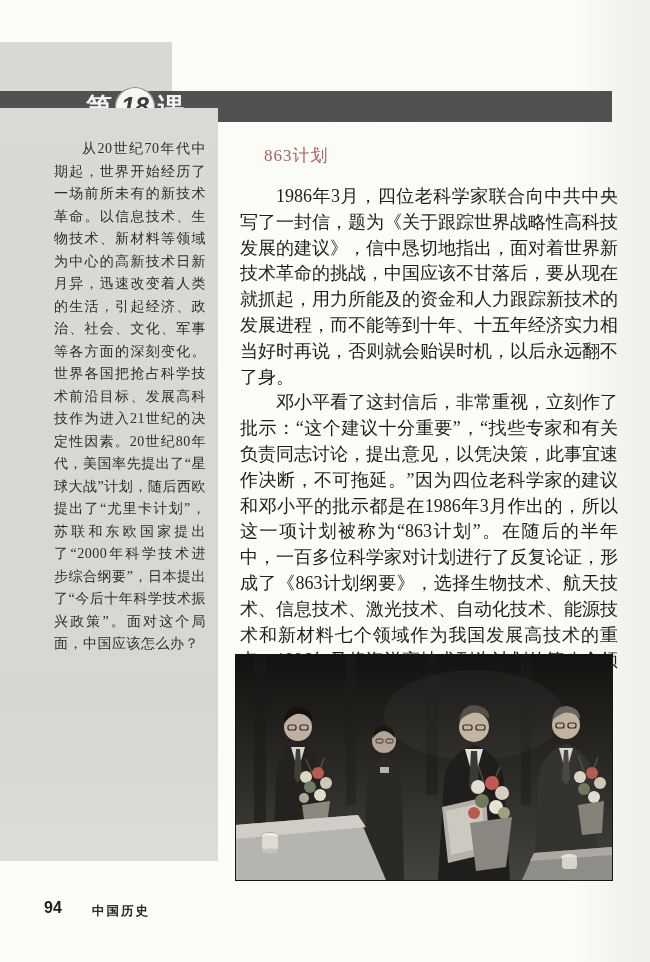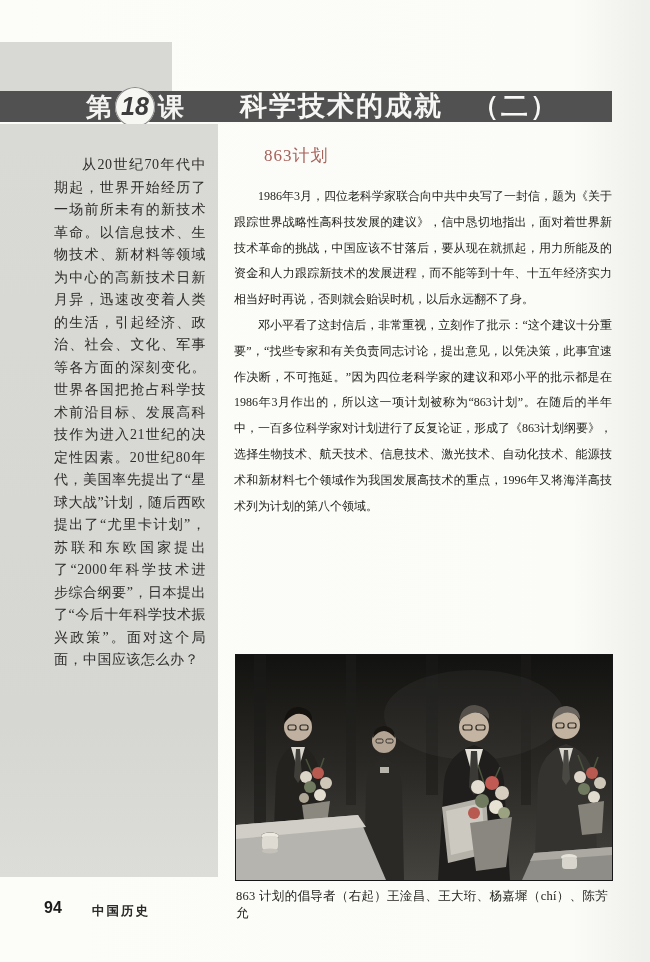--- a/index.html
+++ b/index.html
@@ -37,37 +37,37 @@
     font-size:25px;font-weight:bold;font-style:italic;
     margin:0 3px;box-shadow:0 0 0 1px #8a8a8a inset;text-align:right;
   }
   .header-title{
     color:#f7f7f5;font-size:27px;font-weight:bold;margin-left:56px;
     letter-spacing:2px;line-height:1;
     font-family:"Liberation Sans","DejaVu Sans",sans-serif;
   }
   
   .sidebar-block{
-    position:absolute;left:0;top:124px;width:218px;height:753px;
+    position:absolute;left:0;top:108px;width:218px;height:753px;
     background:linear-gradient(#d9d9d6 0%,#d6d6d3 80%,#dcdcd9 100%);
   }
   .sidebar-text{
     position:absolute;left:54px;top:30px;width:152px;
     font-size:14px;line-height:22.5px;color:#2e2d2b;
     text-align:justify;text-indent:2em;letter-spacing:0.5px;
   }
   
   .section-heading{
     position:absolute;left:264px;top:144px;
     font-size:17px;color:var(--section-heading);
     letter-spacing:1px;
   }
   .main-text{
-    position:absolute;left:234px;top:184px;width:378px;
-    font-size:12px;line-height:25.8px;color:#1e1d1b;text-align:justify;
+    position:absolute;left:240px;top:184px;width:378px;
+    font-size:18px;line-height:25.8px;color:#1e1d1b;text-align:justify;
   }
   .main-text p{margin:0;text-indent:2em;}
   
   .photo-frame{
     position:absolute;left:236px;top:655px;width:376px;height:225px;
     background:#222;box-shadow:0 0 0 1px #161616;
   }
   .photo-frame svg{display:block;}
   .photo-caption{
     position:absolute;left:236px;top:888px;width:380px;
@@ -90,21 +90,20 @@
 <div class="page">
 
   <div class="sidebar-notch"></div>
 
   <div class="header-bar">
     <div class="lesson-group">
       <span>第</span>
       <span class="lesson-circle">18</span>
       <span>课</span>
     </div>
-    <div class="header-title">科学技术的成就　（二）</div>
   </div>
 
   <div class="sidebar-block">
     <div class="sidebar-text">从20世纪70年代中期起，世界开始经历了一场前所未有的新技术革命。以信息技术、生物技术、新材料等领域为中心的高新技术日新月异，迅速改变着人类的生活，引起经济、政治、社会、文化、军事等各方面的深刻变化。世界各国把抢占科学技术前沿目标、发展高科技作为进入21世纪的决定性因素。20世纪80年代，美国率先提出了“星球大战”计划，随后西欧提出了“尤里卡计划”，苏联和东欧国家提出了“2000年科学技术进步综合纲要”，日本提出了“今后十年科学技术振兴政策”。面对这个局面，中国应该怎么办？</div>
   </div>
 
   <div class="section-heading">863计划</div>
 
   <div class="main-text">
     <p>1986年3月，四位老科学家联合向中共中央写了一封信，题为《关于跟踪世界战略性高科技发展的建议》，信中恳切地指出，面对着世界新技术革命的挑战，中国应该不甘落后，要从现在就抓起，用力所能及的资金和人力跟踪新技术的发展进程，而不能等到十年、十五年经济实力相当好时再说，否则就会贻误时机，以后永远翻不了身。</p>
@@ -216,18 +215,17 @@
       </g>
       <g>
         <polygon points="298,198 376,192 376,225 286,225" fill="#8f8d88"></polygon>
         <polygon points="298,198 376,192 376,200 294,206" fill="#aba9a2"></polygon>
         <ellipse cx="333" cy="202" rx="8" ry="3" fill="#e6e4da"></ellipse>
         <rect x="326" y="202" width="15" height="12" rx="3.5" fill="#d7d5cc"></rect>
       </g>
     </svg>
   </div>
 
-  <div class="photo-caption">863 计划的倡导者（右起）王淦昌、王大珩、杨嘉墀（chí）、陈芳允</div>
 
   <div class="footer-page-number">94</div>
   <div class="footer-book-title">中国历史</div>
 
 </div>
 
 </body></html>

